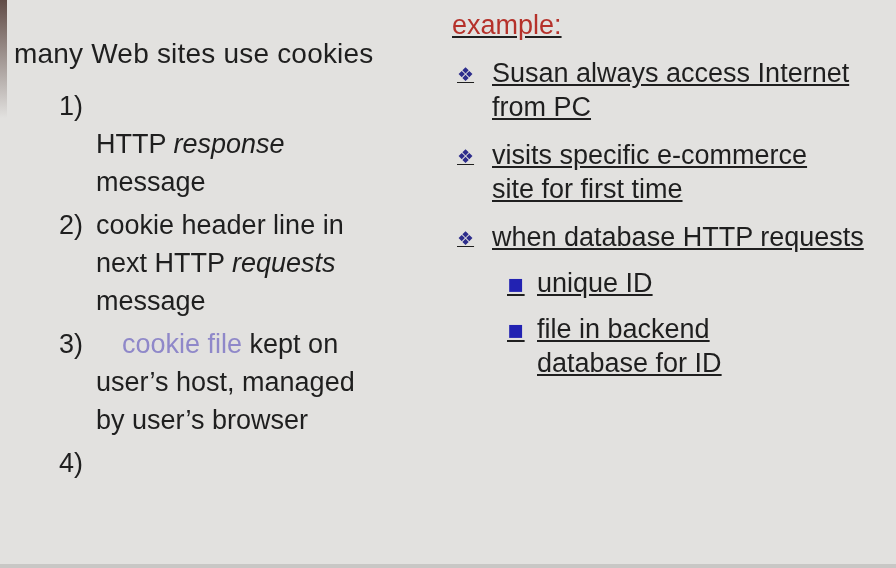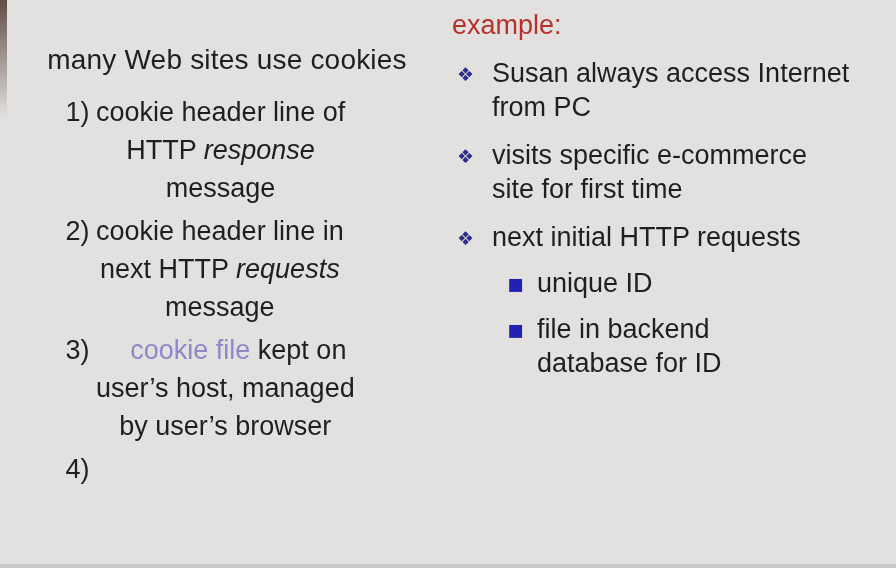--- a/index.html
+++ b/index.html
@@ -25,25 +25,24 @@
   .bottom-edge {
     position: absolute;
     left: 0; right: 0; bottom: 0;
     height: 4px;
     background: rgba(110,110,105,0.22);
   }
 
   
   .col-left {
     position: absolute;
-    left: 14px; top: 41px;
+    left: 14px; top: 35px;
     width: 426px;
     font-size: 27px;
     line-height: 38px;
-    text-align: center;
   }
   .lead { font-size: 28px; letter-spacing: 0.2px; }
   .sublead {
     margin-top: 5px;
     color: #b5312a;
     font-style: italic;
   }
   .olist { margin-top: 14px; }
   .oitem {
     display: flex;
@@ -54,20 +53,21 @@
   .it  { font-style: italic; }
   .hl  { color: #8f88c9; margin-left: 26px; }
 
   
   .col-right {
     position: absolute;
     left: 452px; top: 8px;
     width: 442px;
     font-size: 27px;
     line-height: 34px;
+    text-decoration: underline;
   }
   .r-head { color: #b5312a; }
   .r-bullet { display: flex; margin-top: 14px; }
   .r-marker {
     flex: none;
     width: 40px;
     padding-left: 5px;
     padding-top: 2px;
     color: #2d2d8c;
     font-size: 19px;
@@ -93,21 +93,21 @@
   <div class="bottom-edge"></div>
 
   <div class="col-left">
     <div class="lead">many Web sites use cookies</div>
 
     <div class="olist">
 
       <div class="oitem">
         <span class="num">1)</span>
         <span class="body">
-          <span>cookie header line of</span><br>
+          <br>
           <span>HTTP </span><span class="it">response</span><br>
           <span>message</span>
         </span>
       </div>
 
       <div class="oitem">
         <span class="num">2)</span>
         <span class="body">
           <span>cookie header line in</span><br>
           <span>next HTTP </span><span class="it">requests</span><br>
@@ -146,21 +146,21 @@
       <span class="r-marker">❖</span>
       <span class="r-body">
         <span>visits specific e-commerce</span><br>
         <span>site for first time</span>
       </span>
     </div>
 
     <div class="r-bullet">
       <span class="r-marker">❖</span>
       <span class="r-body">
-        <span>next initial HTTP requests</span><br>
+        <span>when database HTTP requests</span><br>
       </span>
     </div>
 
     <div class="sub-bullet">
       <span class="s-marker">▪</span>
       <span class="s-body">
         <span>unique ID</span>
       </span>
     </div>
 

